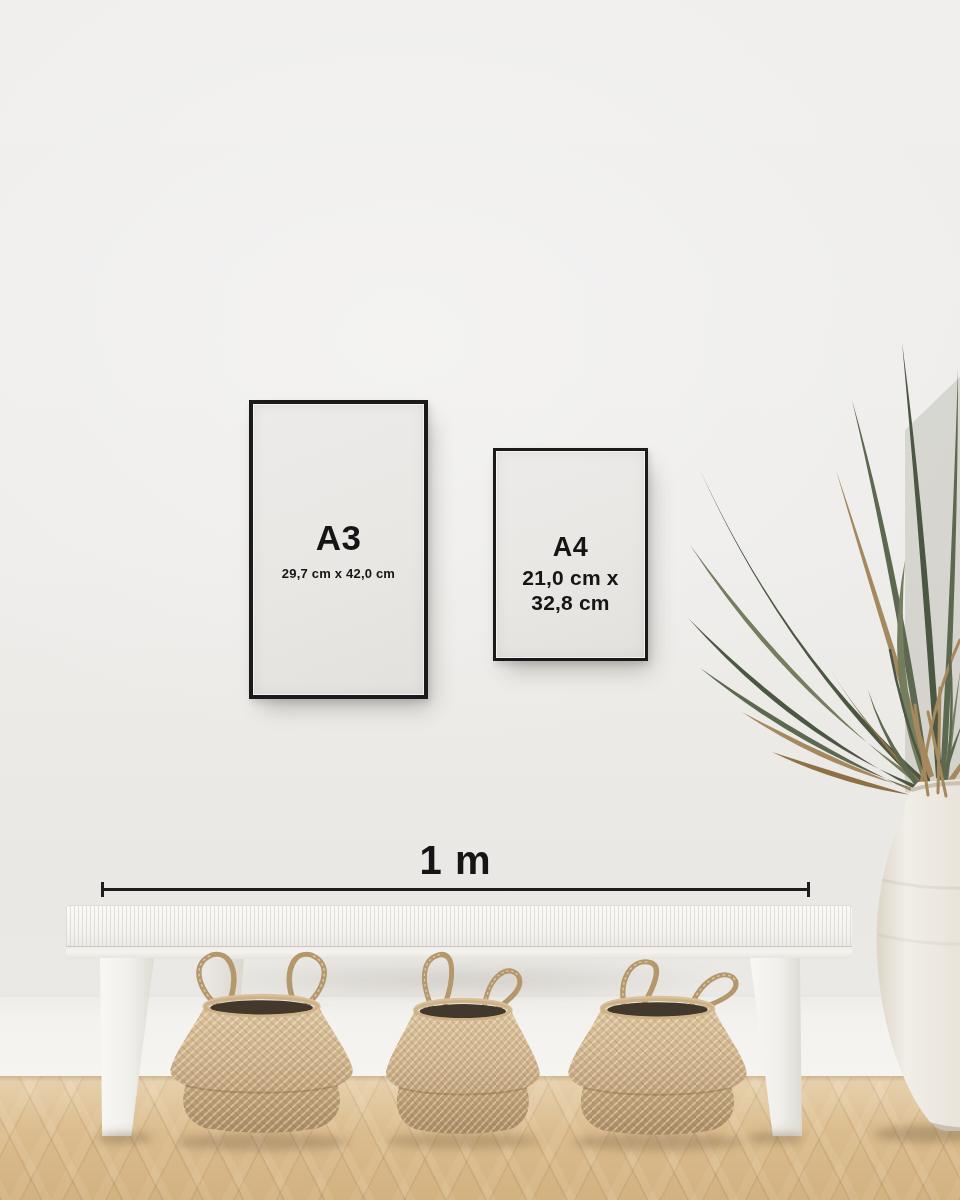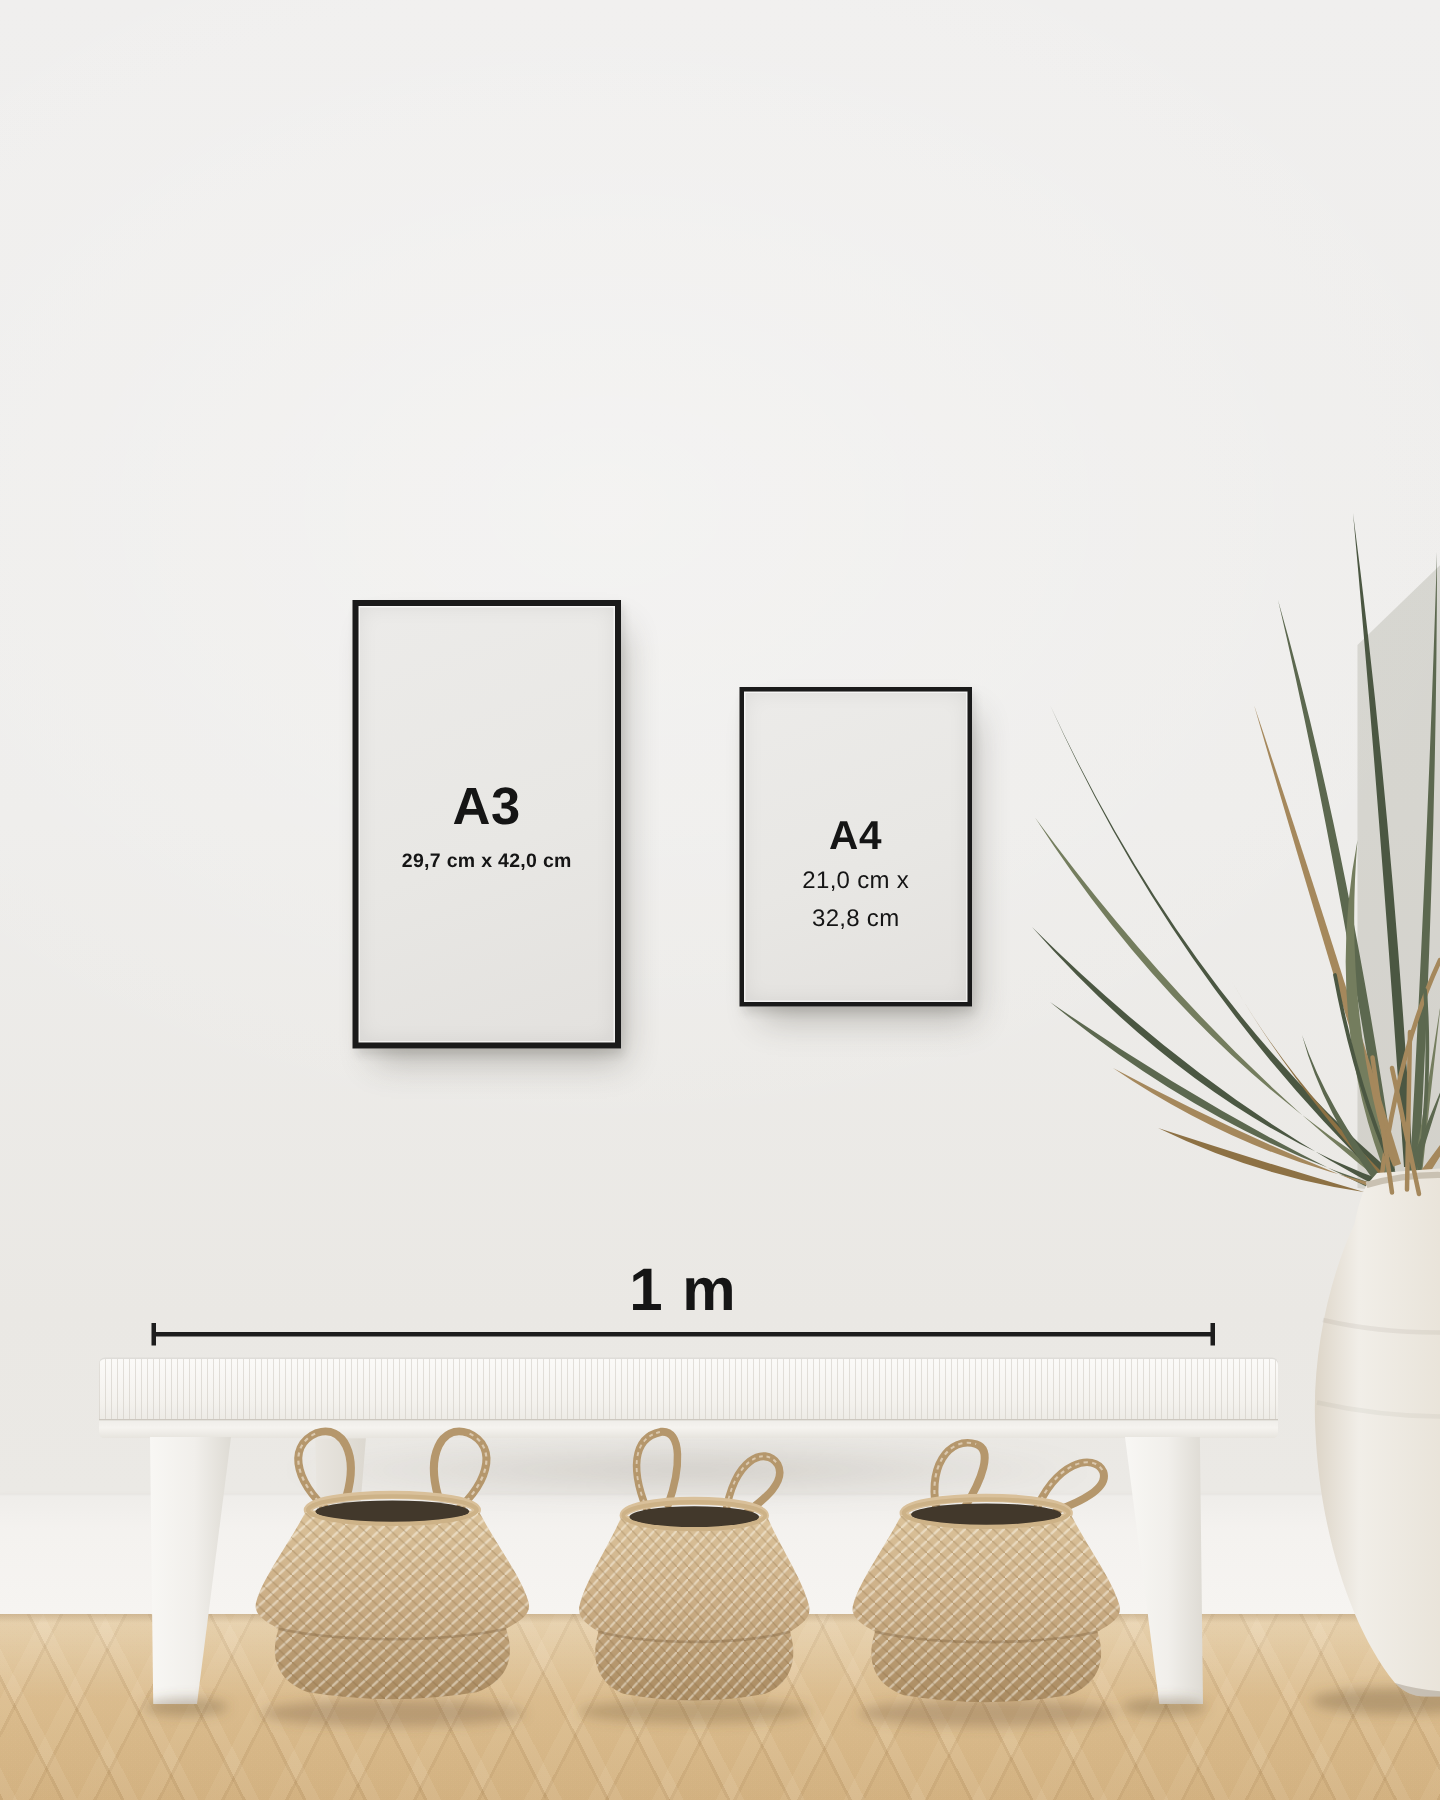--- a/index.html
+++ b/index.html
@@ -37,27 +37,27 @@
   .frame{
     position:absolute;background:var(--frame-paper,#e9e8e5);
     border-style:solid;border-color:var(--frame-border,#1a1a1a);
     box-shadow:
       inset 0 0 0 1px rgba(255,255,255,0.65),
       inset 0 0 14px rgba(0,0,0,0.07),
       8px 14px 22px -6px rgba(60,55,48,0.30),
       2px 4px 6px rgba(60,55,48,0.14);
     background-image:linear-gradient(160deg,#ecebe9 0%,#e8e7e4 55%,#e3e1de 100%);
   }
-  .frame-a3{left:235px;top:400px;width:179px;height:299px;border-width:4px;padding-left:32px;}
-  .frame-a4{left:493px;top:458px;width:155px;height:213px;border-width:3px;}
+  .frame-a3{left:249px;top:400px;width:179px;height:299px;border-width:4px;padding-left:32px;}
+  .frame-a4{left:493px;top:448px;width:155px;height:213px;border-width:3px;}
   .frame-label,.frame-dims{position:absolute;left:0;width:100%;text-align:center;color:var(--text,#151515);}
   .frame-a3 .frame-label{top:114px;font-size:35px;font-weight:700;letter-spacing:0.5px;}
   .frame-a3 .frame-dims{top:162px;font-size:13px;font-weight:600;letter-spacing:0.2px;}
   .frame-a4 .frame-label{top:81px;font-size:27px;font-weight:700;letter-spacing:0.5px;}
-  .frame-a4 .frame-dims{top:114px;font-size:16px;font-weight:400;line-height:25px;letter-spacing:0.2px;}
+  .frame-a4 .frame-dims{top:114px;font-size:21px;font-weight:700;line-height:25px;letter-spacing:0.2px;}
 
   
   .scale-bar{position:absolute;left:102px;top:838px;width:707px;height:62px;}
   .scale-label{
     position:absolute;left:0;top:0;width:100%;text-align:center;
     font-size:40px;font-weight:600;letter-spacing:1px;color:var(--text,#151515);
   }
   .scale-line{position:absolute;left:0;top:50px;width:100%;height:3px;background:var(--line,#1d1d1d);}
   .scale-tick{position:absolute;top:44px;width:3px;height:15px;background:var(--line,#1d1d1d);}
   .scale-tick.left{left:-1px;}

